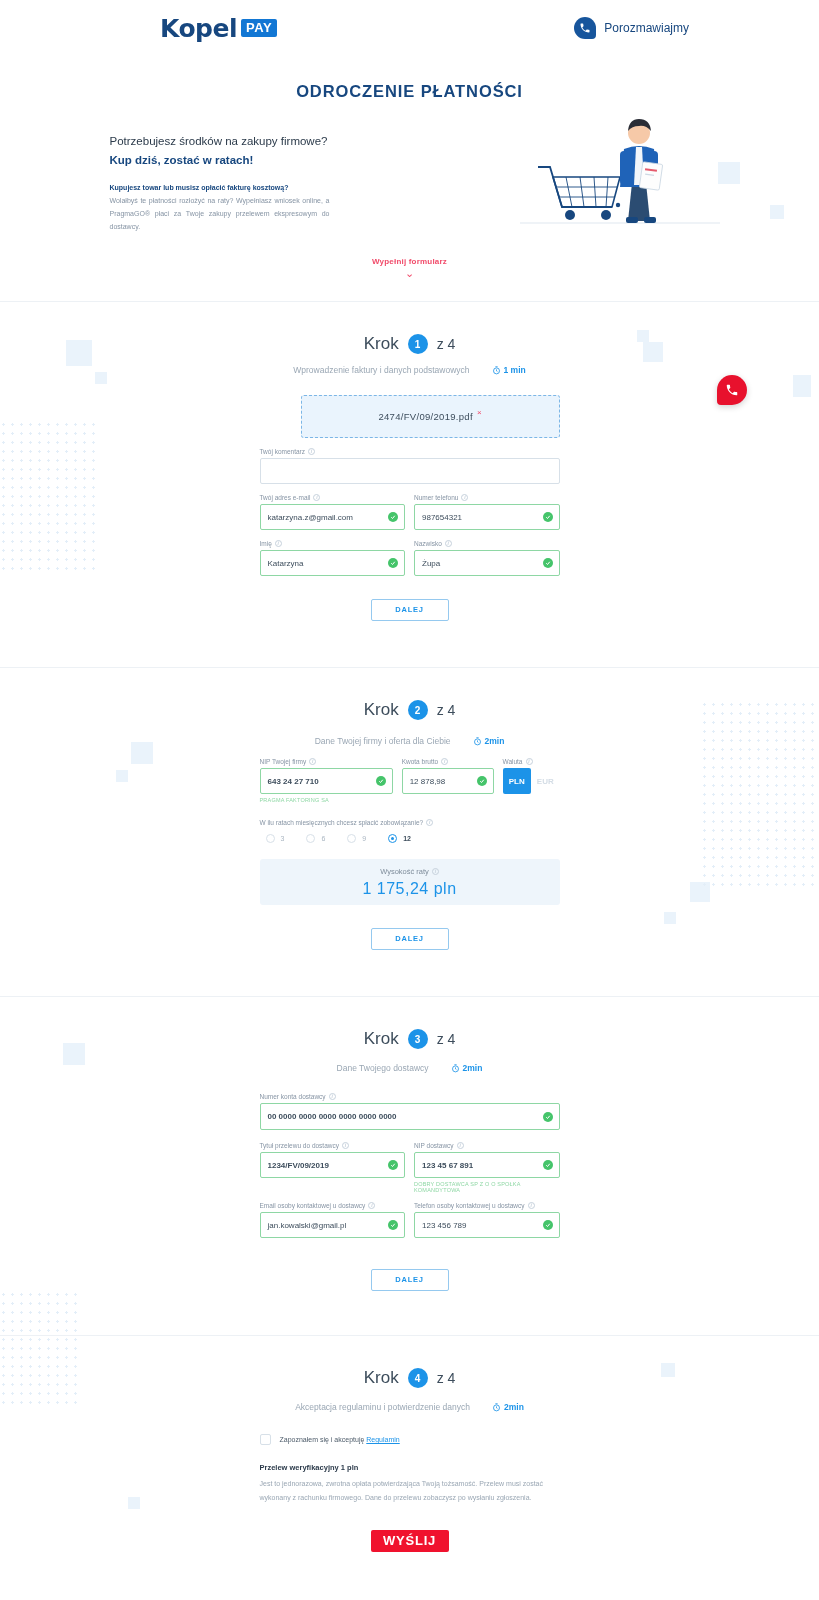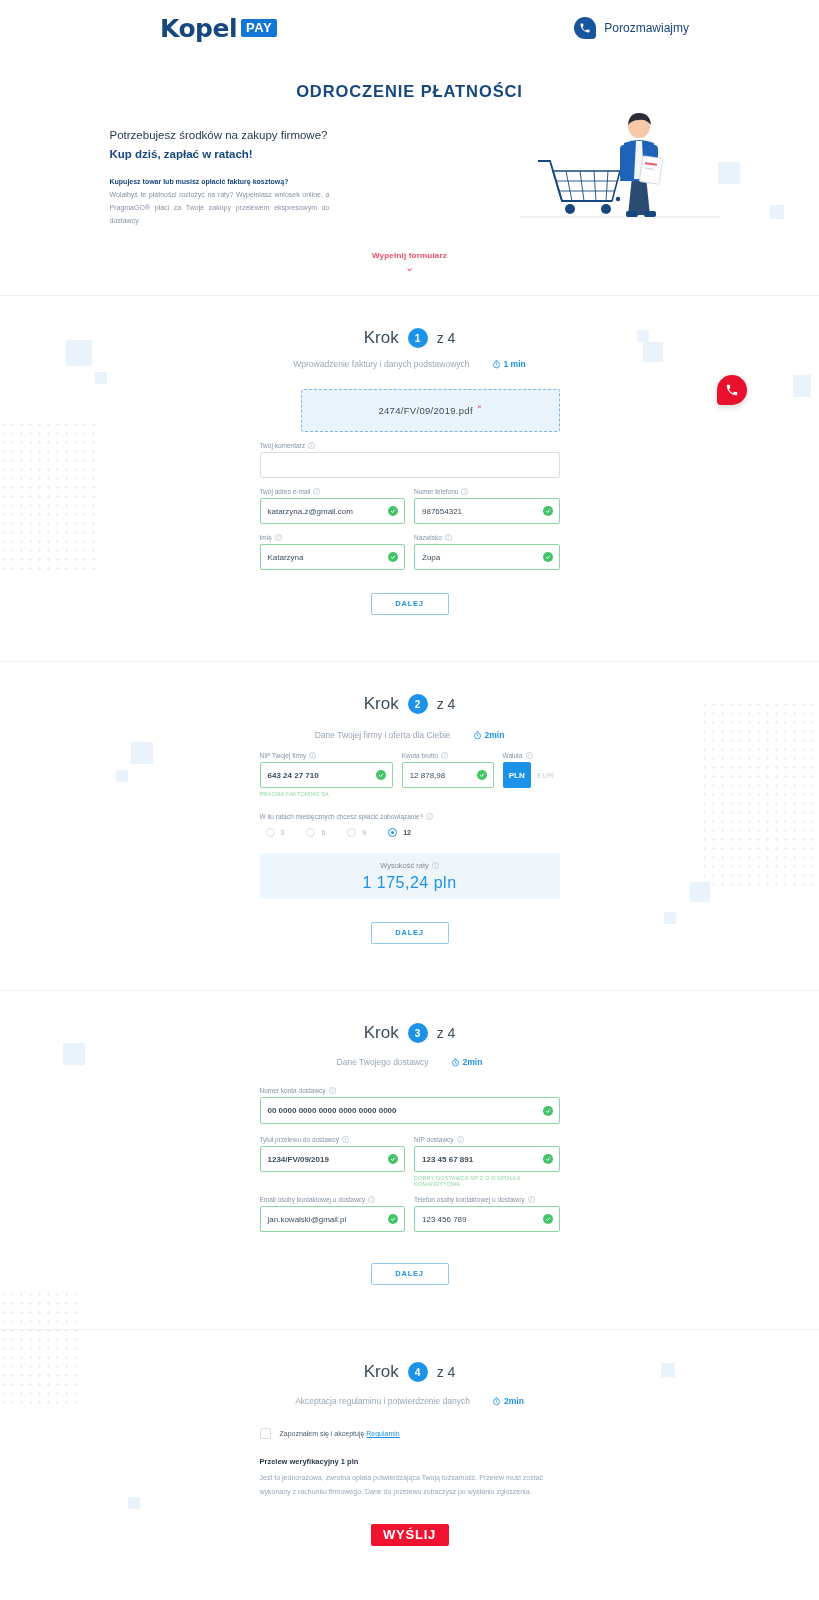--- a/index.html
+++ b/index.html
@@ -62,21 +62,21 @@
   
   .hero { padding-top: 26px; }
   .hero-title {
     text-align: center;
     font-size: 16.5px;
     font-weight: 700;
     color: #17477f;
     letter-spacing: 0.9px;
   }
   .hero-body {
-    margin: 20px auto 0;
+    margin: 26px auto 0;
     width: 600px;
     display: flex;
     align-items: center;
     position: relative;
   }
   .hero-text { width: 220px; padding-top: 6px; }
   .hero-h1 { font-size: 11.5px; color: #2b3a4a; line-height: 1.55; }
   .hero-h1 b { display: block; color: #17477f; font-weight: 700; margin-top: 1px; }
   .hero-sub-title { font-size: 7px; font-weight: 700; color: #17477f; margin-top: 14px; }
   .hero-sub { font-size: 7px; color: #8694a4; line-height: 1.85; margin-top: 4px; text-align: justify; }
@@ -272,21 +272,21 @@
     </div>
   </div>
 
   <div class="hero">
     <div class="hero-title">ODROCZENIE PŁATNOŚCI</div>
 
     <div class="hero-body">
       <div class="hero-text">
         <div class="hero-h1">
           <span>Potrzebujesz środków na zakupy firmowe?</span>
-          <b>Kup dziś, zapłać w ratach!</b>
+          <b>Kup dziś, zostać w ratach!</b>
         </div>
         <div class="hero-sub-title">Kupujesz towar lub musisz opłacić fakturę kosztową?</div>
         <div class="hero-sub">Wolałbyś te płatności rozłożyć na raty? Wypełniasz wniosek online, a PragmaGO® płaci za Twoje zakupy przelewem ekspresowym do dostawcy.</div>
       </div>
 
       <svg class="hero-art" viewBox="0 0 200 135">
         <line x1="0" y1="118" x2="200" y2="118" stroke="#dfe8f0" stroke-width="1.2"></line>
 
         <path d="M18 62 L30 62 L42 102 L92 102" fill="none" stroke="#17477f" stroke-width="1.8"></path>
         <path d="M33 72 L100 72 L92 102 L42 102 Z" fill="none" stroke="#17477f" stroke-width="1.6"></path>

